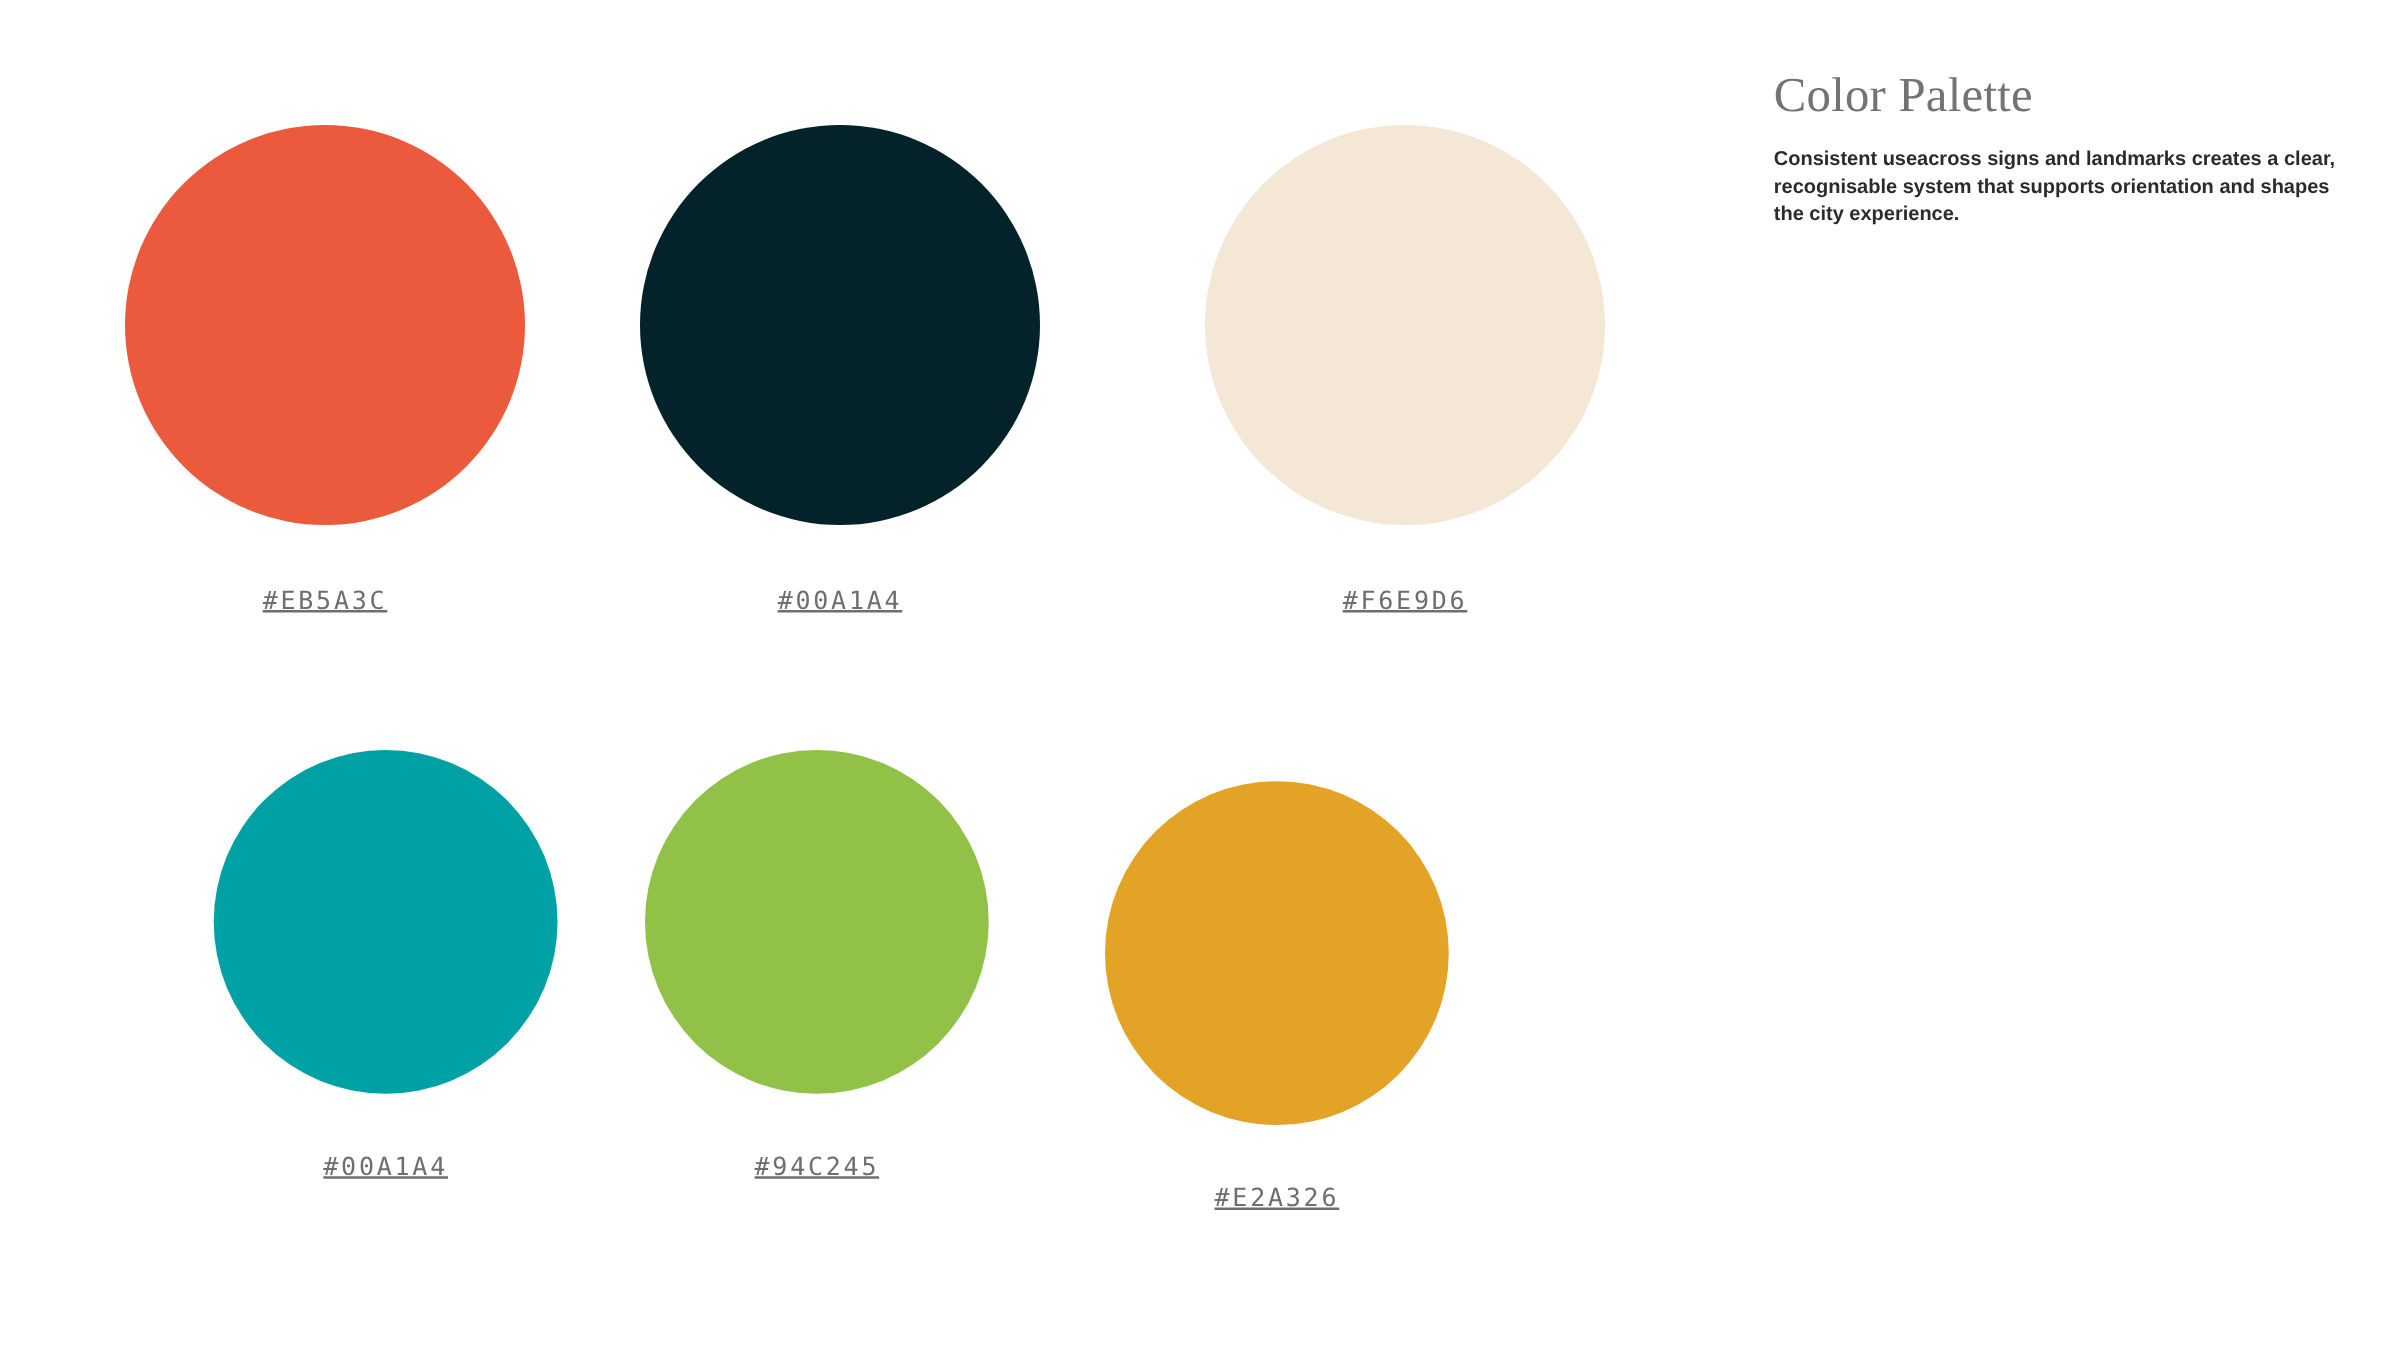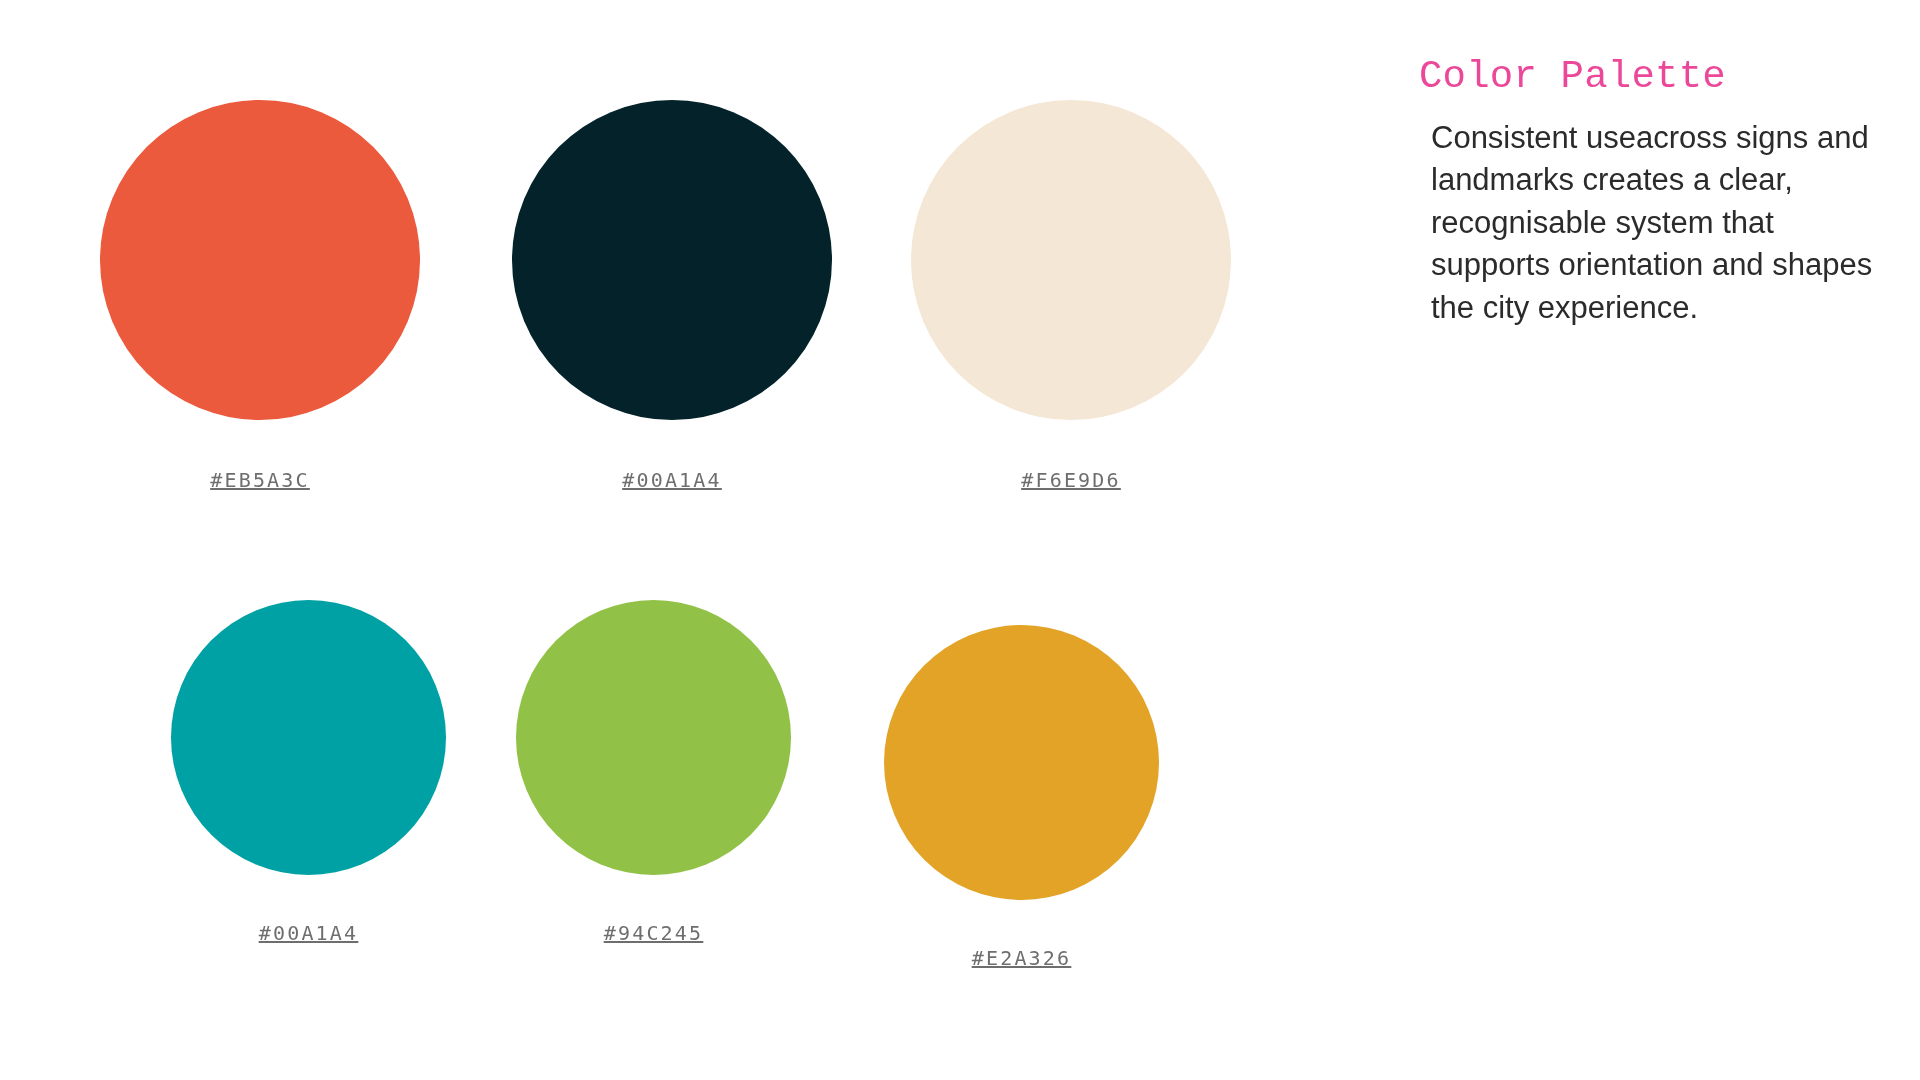--- a/index.html
+++ b/index.html
@@ -48,21 +48,21 @@
     letter-spacing: 2.2px;
     color: #6e6e6e;
     white-space: nowrap;
     text-decoration: underline;
   }
 
   
   .row1 .swatch-dot { width: 320px; height: 320px; }
   .r1c1 { left: 100px;  top: 100px; width: 320px; }
   .r1c2 { left: 512px;  top: 100px; width: 320px; }
-  .r1c3 { left: 911px;  top: 100px; width: 320px; }
+  .r1c3 { left: 964px;  top: 100px; width: 320px; }
   .row1 .swatch-label { margin-top: 48px; }
 
   
   .row2 .swatch-dot { width: 275px; height: 275px; }
   .r2c1 { left: 171px; top: 600px; width: 275px; }
   .r2c2 { left: 516px; top: 600px; width: 275px; }
   .r2c3 { left: 884px; top: 625px; width: 275px; }
   .row2 .swatch-label { margin-top: 46px; }
 
   
@@ -77,24 +77,24 @@
     margin: 0 0 18px 0;
     font-family: "Liberation Serif", "DejaVu Serif", serif;
     font-size: 39px;
     font-weight: 400;
     line-height: 1.1;
     color: #f4512c;
     letter-spacing: 0.2px;
   }
 
   .panel-body {
-    margin: 12px;
+    margin: 0;
     font-family: "Liberation Sans", sans-serif;
-    font-size: 31px;
-    font-weight: 400;
+    font-size: 16px;
+    font-weight: 700;
     line-height: 1.37;
     color: #2b2b2b;
   }
 </style>
 </head>
 <body style="background: rgb(255, 255, 255);">
 
 <div id="stage">
 
   <div class="swatch-area">
@@ -133,17 +133,17 @@
       <div class="swatch r2c3">
         <span class="swatch-dot" style="background-color: rgb(226, 163, 38);"></span>
         <span class="swatch-label">#E2A326</span>
       </div>
 
     </div>
 
   </div>
 
   <div class="text-panel">
-    <h1 class="panel-title" style="color: #ec4899; font-family: Liberation Mono, monospace;">Color Palette</h1>
+    <h1 class="panel-title" style="color: #737373;">Color Palette</h1>
     <p class="panel-body" style="color: rgb(43, 43, 43);">Consistent useacross signs and landmarks creates a clear, recognisable system that supports orientation and shapes the city experience.</p>
   </div>
 
 </div>
 
 </body></html>

